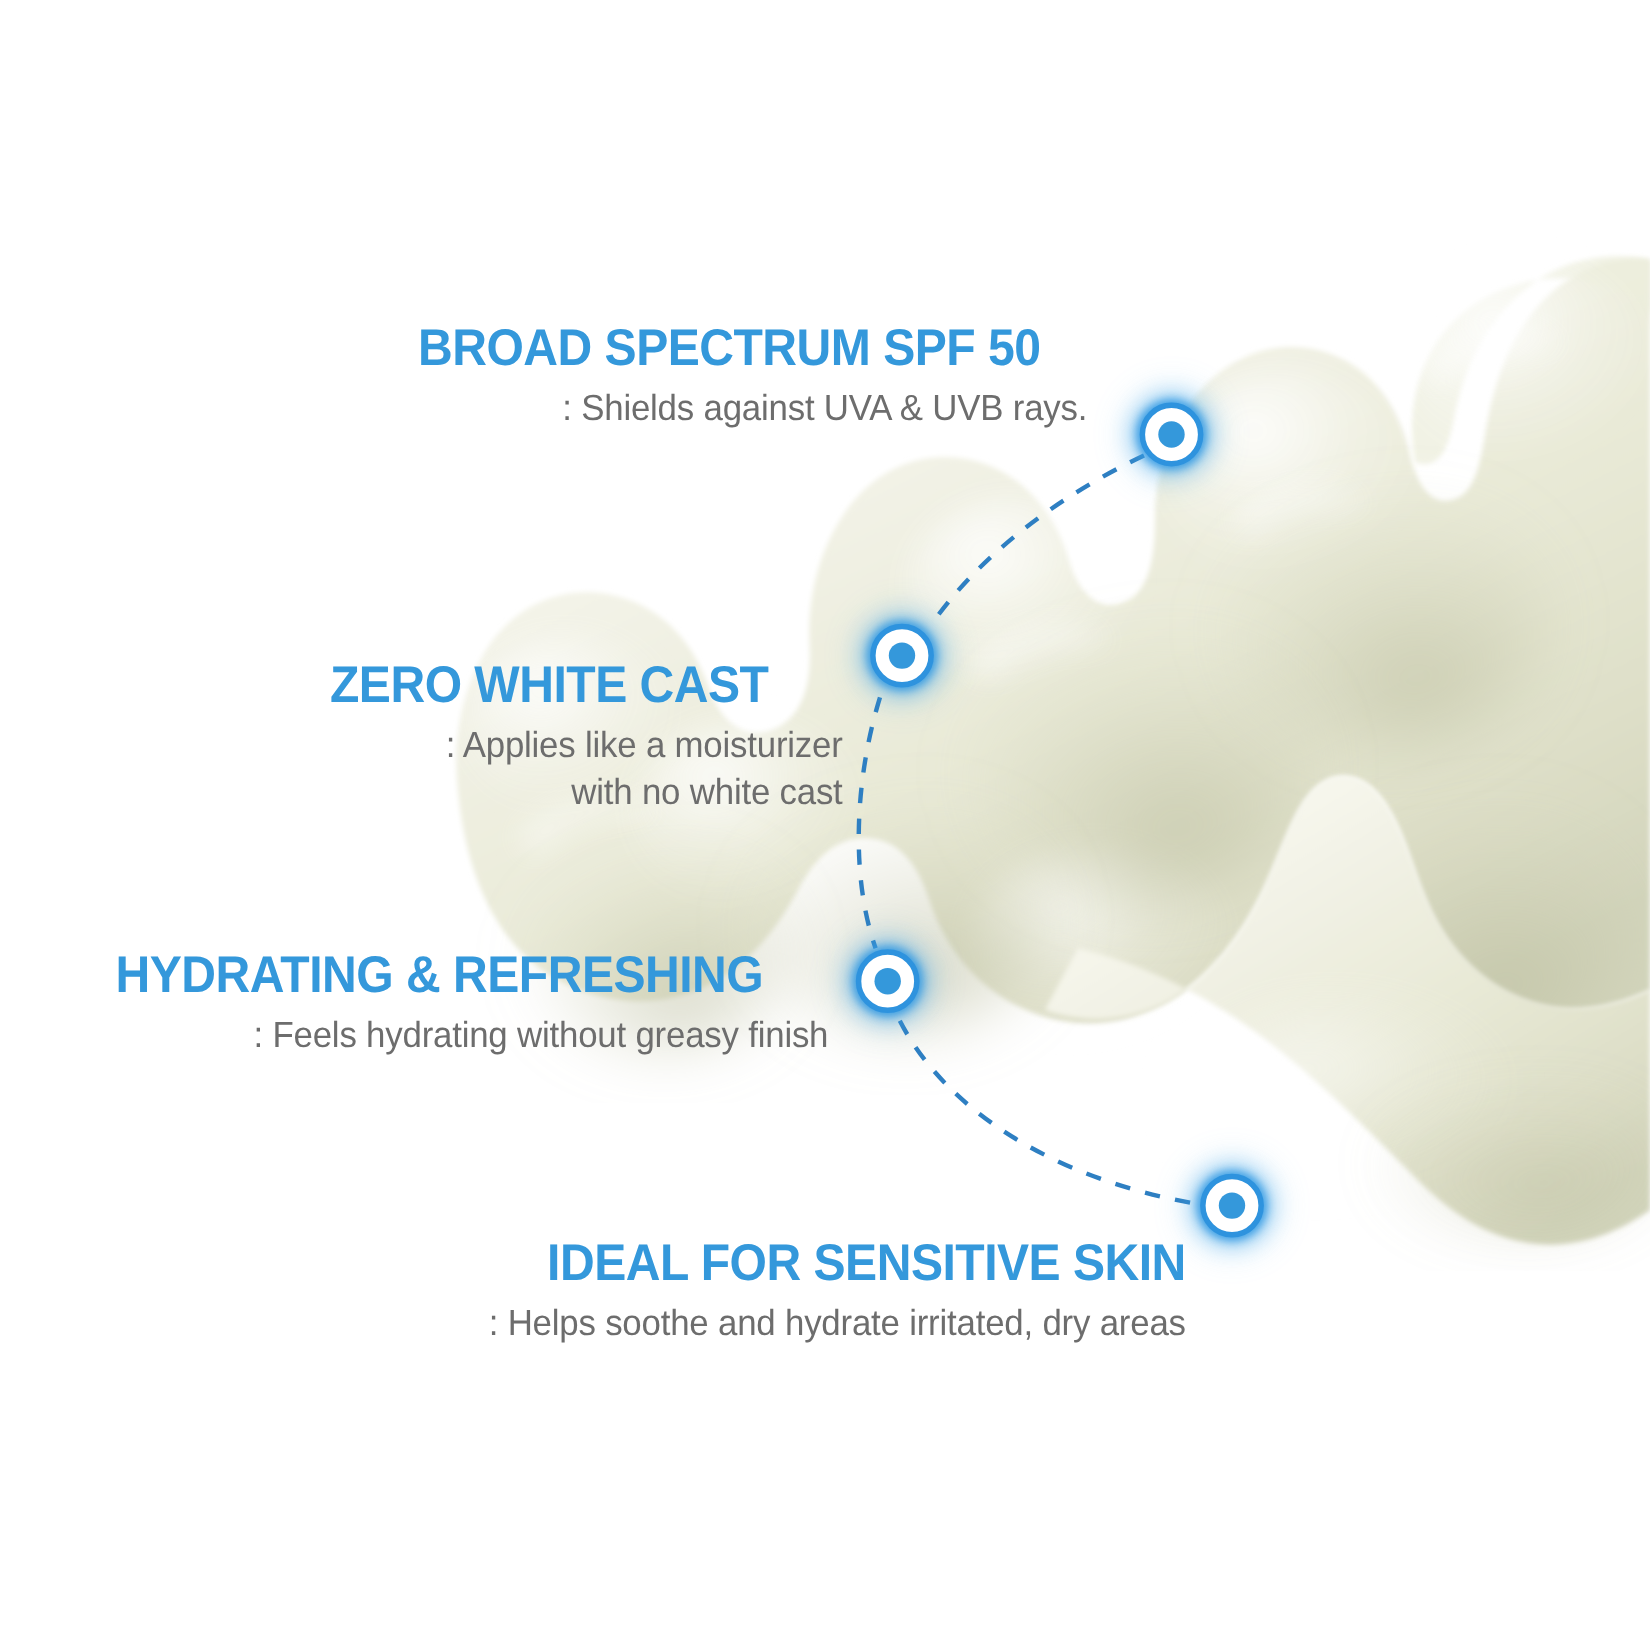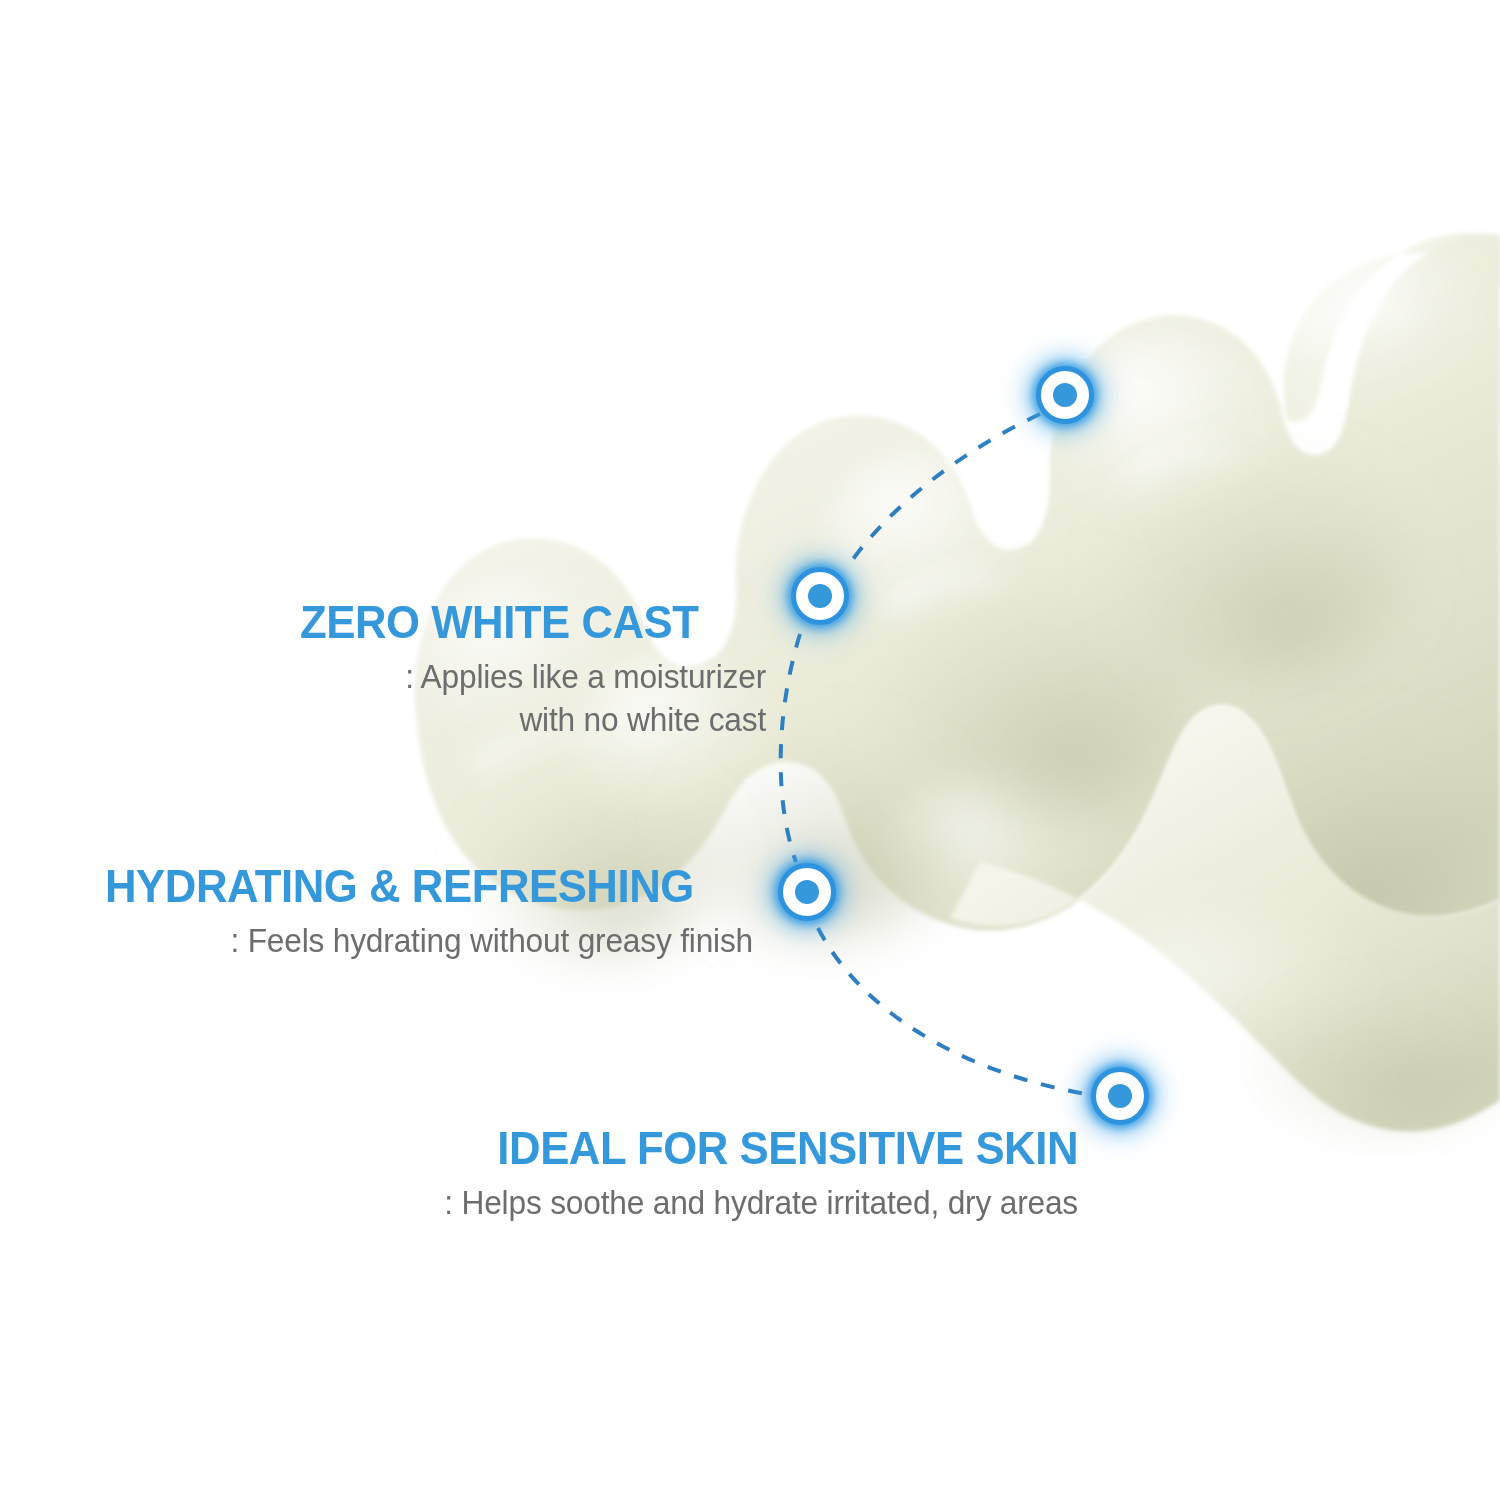--- a/index.html
+++ b/index.html
@@ -242,20 +242,24 @@
   <svg id="connector-layer" viewBox="0 0 1500 1500">
     <path d="
       M 1040 414
       C 960 452 890 506 848 566
       M 800 634
       C 776 712 774 800 796 862
       M 818 928
       C 860 1010 960 1072 1086 1094" fill="none" stroke="#2e7fc2" stroke-width="4" stroke-dasharray="14 14" stroke-linecap="butt"></path>
   </svg>
 
+  <div class="feature f1">
+    <div class="feature-title">BROAD SPECTRUM SPF 50</div>
+    <div class="feature-desc">: Shields against UVA &amp; UVB rays.</div>
+  </div>
 
   <div class="feature f2">
     <div class="feature-title">ZERO WHITE CAST</div>
     <div class="feature-desc">: Applies like a moisturizer
 with no white cast</div>
   </div>
 
   <div class="feature f3">
     <div class="feature-title">HYDRATING &amp; REFRESHING</div>
     <div class="feature-desc">: Feels hydrating without greasy finish</div>

